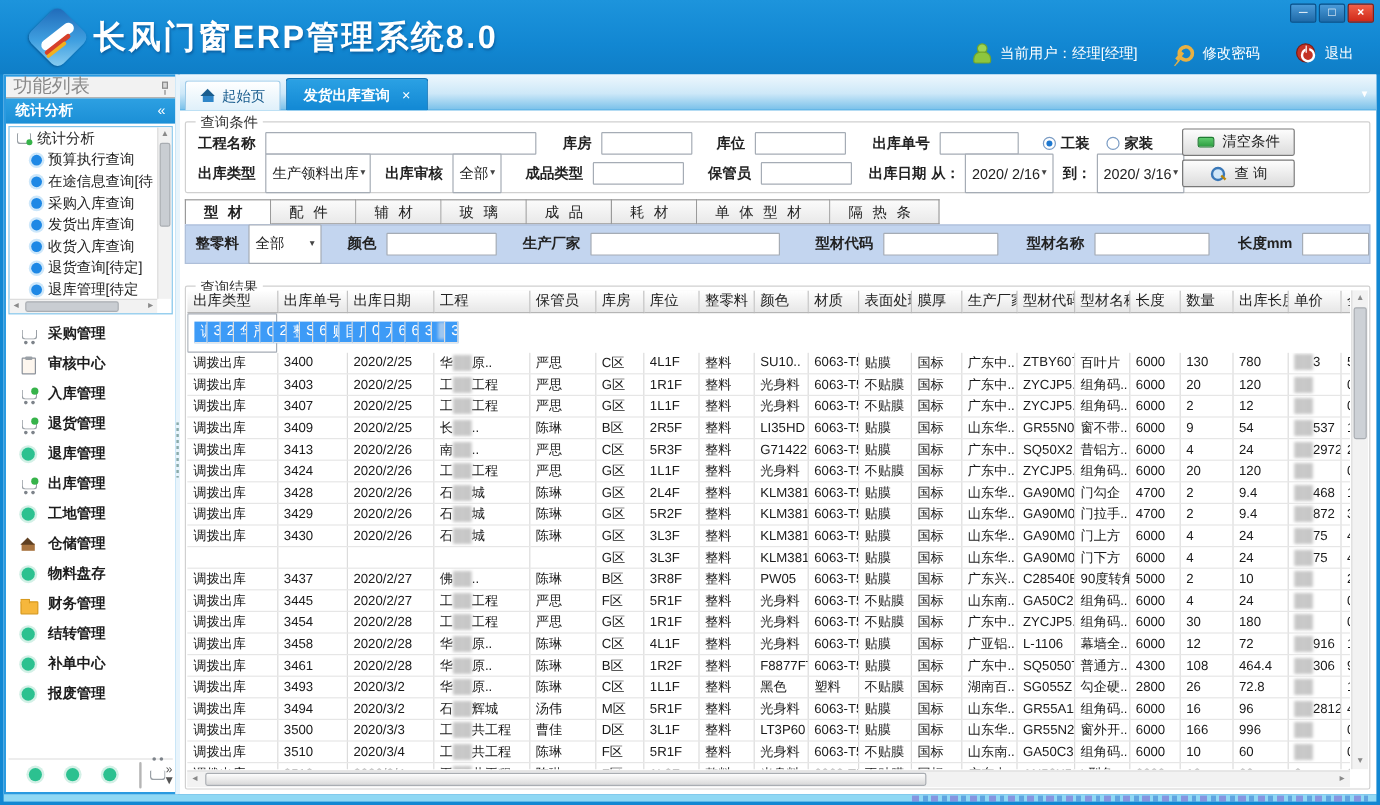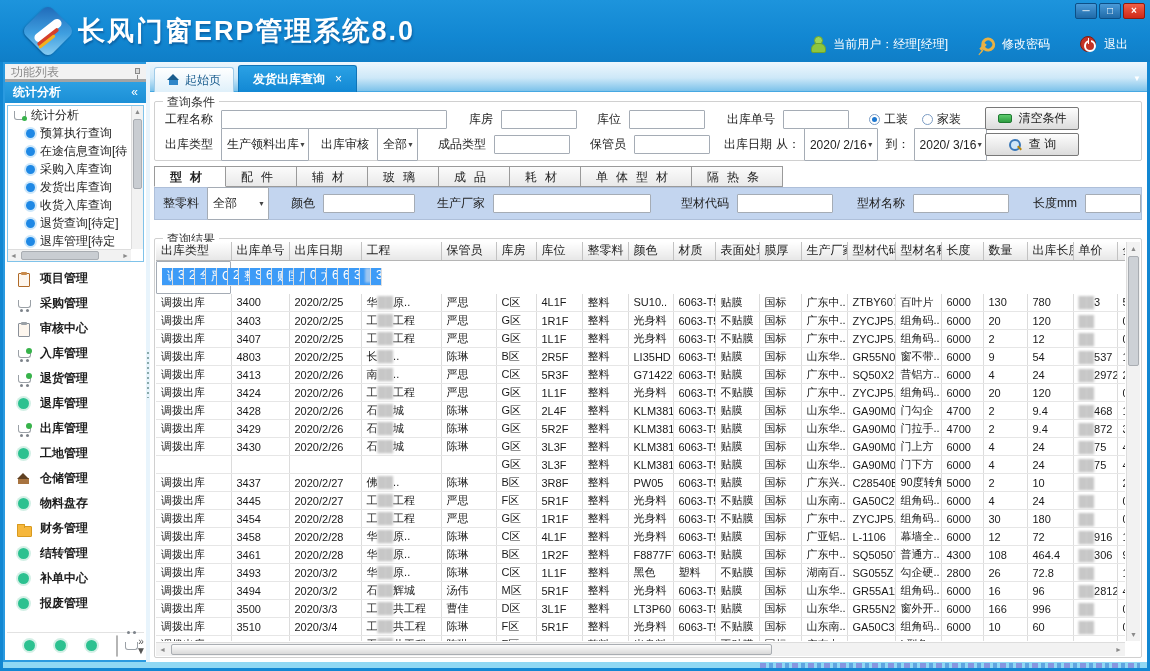--- a/index.html
+++ b/index.html
@@ -36,21 +36,21 @@
   .ic-key::before { content:""; position:absolute; left:3px; top:0; width:8px; height:8px; border-radius:50%; border:3px solid #e8b143; }
   .ic-key::after { content:""; position:absolute; left:6px; top:8px; width:3px; height:8px; background:#e8b143; box-shadow:2px 3px 0 -1px #e8b143, 2px 6px 0 -1px #e8b143; }
   .ic-power { position:relative; width:16px; height:16px; border-radius:50%; background:#c33326; border:1px solid #7e1d14; }
   .ic-power::before { content:""; position:absolute; left:3px; top:3px; width:8px; height:8px; border-radius:50%; border:2px solid #fff; }
   .ic-power::after { content:""; position:absolute; left:6.5px; top:1px; width:2px; height:6px; background:#c33326; border-left:1px solid #fff; }
 
   
   .sidebar { position:absolute; left:3px; top:62px; width:145px; bottom:9px; background:#fff;
     border:2px solid #2a9ae0; font-size:12px; }
   .func-hd { position:absolute; left:0; top:0; right:0; height:18px; background:#f2f2f2;
-    border-bottom:3px solid #a3a3a3; color:#8a8a8a; font-size:12px; line-height:17px; padding:0 6px; }
+    border-bottom:1px solid #a3a3a3; color:#8a8a8a; font-size:16px; line-height:17px; padding:0 6px; }
   .ic-pin { position:absolute; right:6px; top:4px; width:5px; height:6px; border:1px solid #8a8a8a; background:#d8d8d8; }
   .ic-pin::after { content:""; position:absolute; left:1px; top:6px; width:1px; height:4px; background:#8a8a8a; }
   .sec-hd { position:absolute; left:0; top:18px; right:0; height:21px; background:linear-gradient(#2da0e2,#1b8fd6);
     color:#fff; font-weight:bold; line-height:20px; padding:0 8px; }
   .sec-hd .collapse { float:right; font-weight:normal; cursor:pointer; }
 
   .treebox { position:absolute; left:2px; top:41px; width:137px; height:157px; border:1px solid #7fc3ea; background:#fff; overflow:hidden; }
   .trow { display:flex; align-items:center; height:18px; padding-left:6px; gap:5px; white-space:nowrap; color:#222; cursor:pointer; }
   .trow.child { padding-left:18px; }
   .root-ic { width:12px; height:9px; border:1px solid #9aa0a6; border-top:none; border-radius:0 0 3px 3px; position:relative; }
@@ -101,21 +101,21 @@
     padding:0 14px; background:linear-gradient(#2ba1e4,#1288d4); border:1px solid #0f74b8; border-bottom:none;
     border-radius:3px 3px 0 0; color:#fff; font-size:12px; font-weight:bold; cursor:pointer; }
   .tab-active .x { font-weight:normal; font-size:12px; cursor:pointer; }
   .tab-ddarrow { position:absolute; right:6px; top:12px; color:#fff; font-size:8px; cursor:pointer; }
 
   .groupbox { position:absolute; border:1px solid #d0d0d0; border-radius:2px; }
   .gb-label { position:absolute; top:-8px; left:8px; background:#fff; padding:0 4px; font-size:12px; color:#333; }
   .qbox { left:4px; right:5px; top:39px; height:60px; }
   .qrow { position:absolute; left:10px; right:180px; height:21px; display:flex; align-items:center; font-size:12px; color:#222; white-space:nowrap; }
   .qrow.r1 { top:7px; } .qrow.r2 { top:32px; }
-  .lab { color:#222; }
+  .lab { color:#222;font-weight:bold; }
   .inp { height:19px; background:#fff; border:1px solid #a5acb5; border-radius:1px; }
   .sel { height:33px; background:#fff; border:1px solid #a5acb5; border-radius:1px; display:flex; align-items:center; justify-content:space-between; padding:0 3px 0 5px; font-size:12px; cursor:pointer; }
   .sel .arr { font-size:7px; color:#444; }
   .radio { width:11px; height:11px; border-radius:50%; border:1px solid #7b9cc4; background:#fff; position:relative; margin-right:4px; flex:none; cursor:pointer; }
   .radio.on::after { content:""; position:absolute; left:2px; top:2px; width:5px; height:5px; border-radius:50%; background:#1e78d0; }
   .qbtn { position:absolute; right:62px; width:94px; height:23px; display:flex; align-items:center; justify-content:center; gap:7px;
     background:linear-gradient(#fdfdfd,#dcdcdc); border:1px solid #787878; border-radius:2px; font-size:12px; color:#222; cursor:pointer; }
   .qbtn.b1 { top:5px; } .qbtn.b2 { top:31px; }
   .ic-clear { width:14px; height:9px; background:linear-gradient(#5ecb6e,#2e9e41); border:1px solid #1f7a31; border-radius:2px; }
   .ic-mag { position:relative; width:14px; height:14px; }
@@ -235,24 +235,20 @@
         <div class="thumb"></div>
         <span class="sb-arrow dn">▼</span>
       </div>
       <div class="tree-hscroll">
         <span class="sb-arrow">◄</span>
         <span class="sb-arrow r">►</span>
         <div class="thumb"></div>
       </div>
     </div>
     <div class="menu">
-      <div class="mi">
-          <span class="mic ic-clip"></span>
-          <span>项目管理</span>
-        </div>
       <div class="mi">
           <span class="mic ic-cart"></span>
           <span>采购管理</span>
         </div>
       <div class="mi">
           <span class="mic ic-clip gray"></span>
           <span>审核中心</span>
         </div>
       <div class="mi">
           <span class="mic ic-cart green">
@@ -565,21 +561,21 @@
                 <td>ZYCJP5..</td>
                 <td>组角码..</td>
                 <td>6000</td>
                 <td>2</td>
                 <td>12</td>
                 <td><span class="censor">██</span></td>
                 <td>0</td>
               </tr>
               <tr>
                 <td>调拨出库</td>
-                <td>4803</td>
+                <td>3409</td>
                 <td>2020/2/25</td>
                 <td>长<span class="censor">██</span>..</td>
                 <td>陈琳</td>
                 <td>B区</td>
                 <td>2R5F</td>
                 <td>整料</td>
                 <td>LI35HD</td>
                 <td>6063-T5</td>
                 <td>贴膜</td>
                 <td>国标</td>

